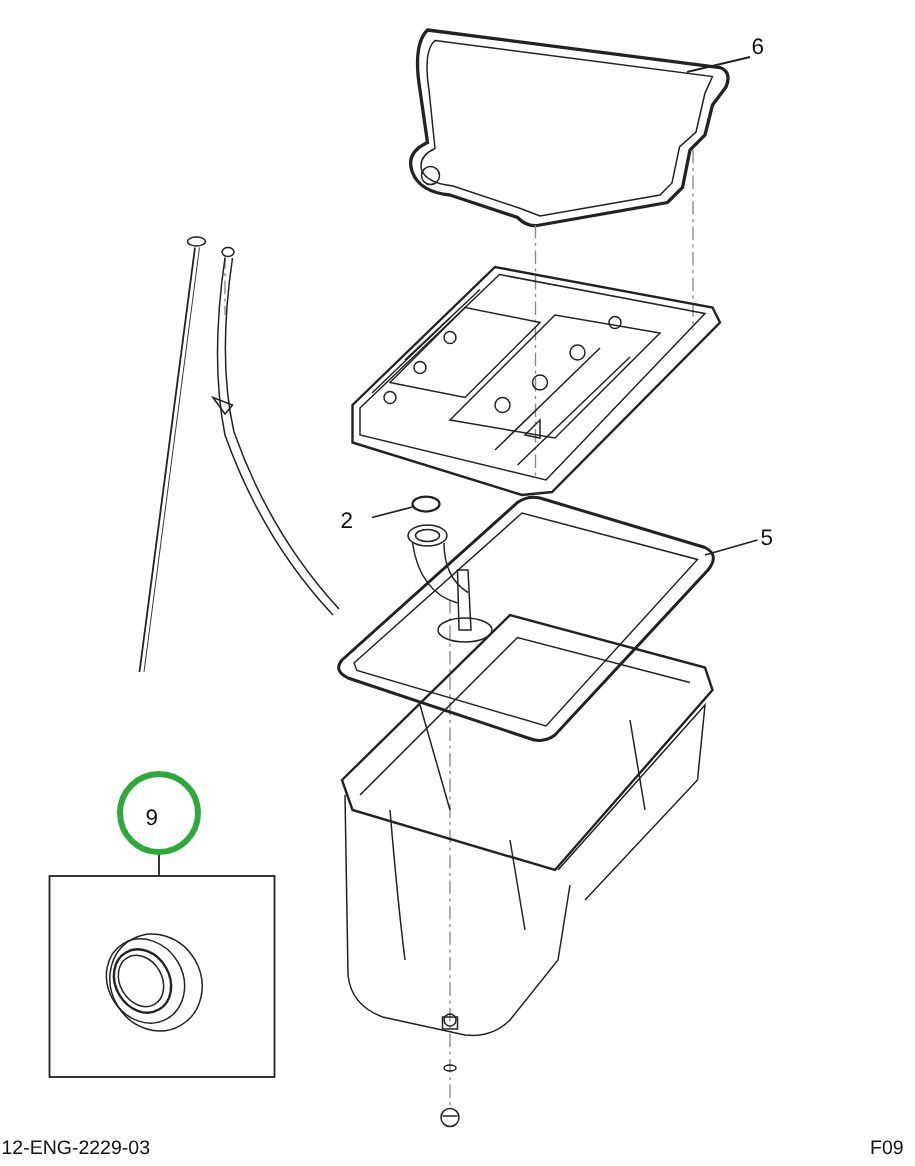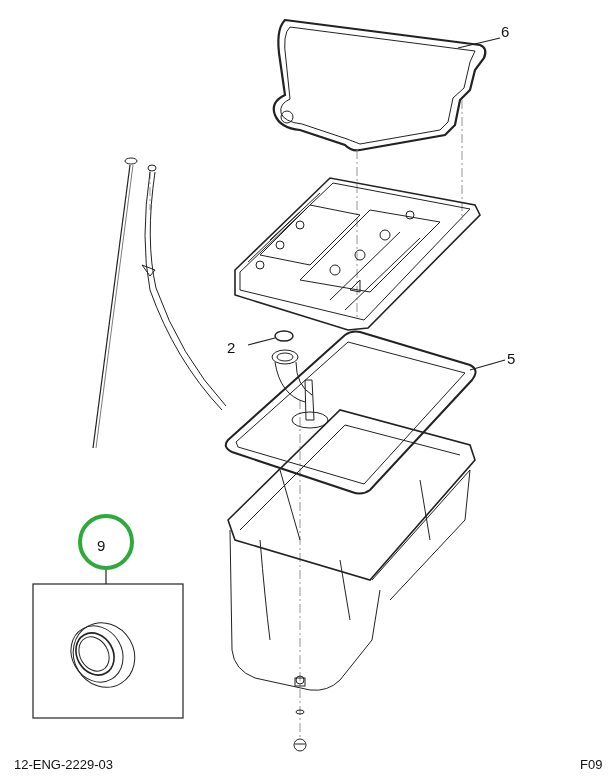--- a/index.html
+++ b/index.html
@@ -106,14 +106,14 @@
   </g>
 
   <circle cx="106" cy="542" r="26" stroke="#2eaa3c" stroke-width="4"></circle>
 </svg>
 
 <span class="callout" style="left:501px;top:24px;">6</span>
 <span class="callout" style="left:507px;top:351px;">5</span>
 <span class="callout" style="left:227px;top:340px;">2</span>
 <span class="callout" style="left:97px;top:538px;">9</span>
 
-<span class="footer" style="left:14px;">12-ENG-2229-03</span>
+<span class="footer" style="left:1px;">12-ENG-2229-03</span>
 <span class="footer" style="left:580px;text-align:center;">F09</span>
 
 </body></html>

